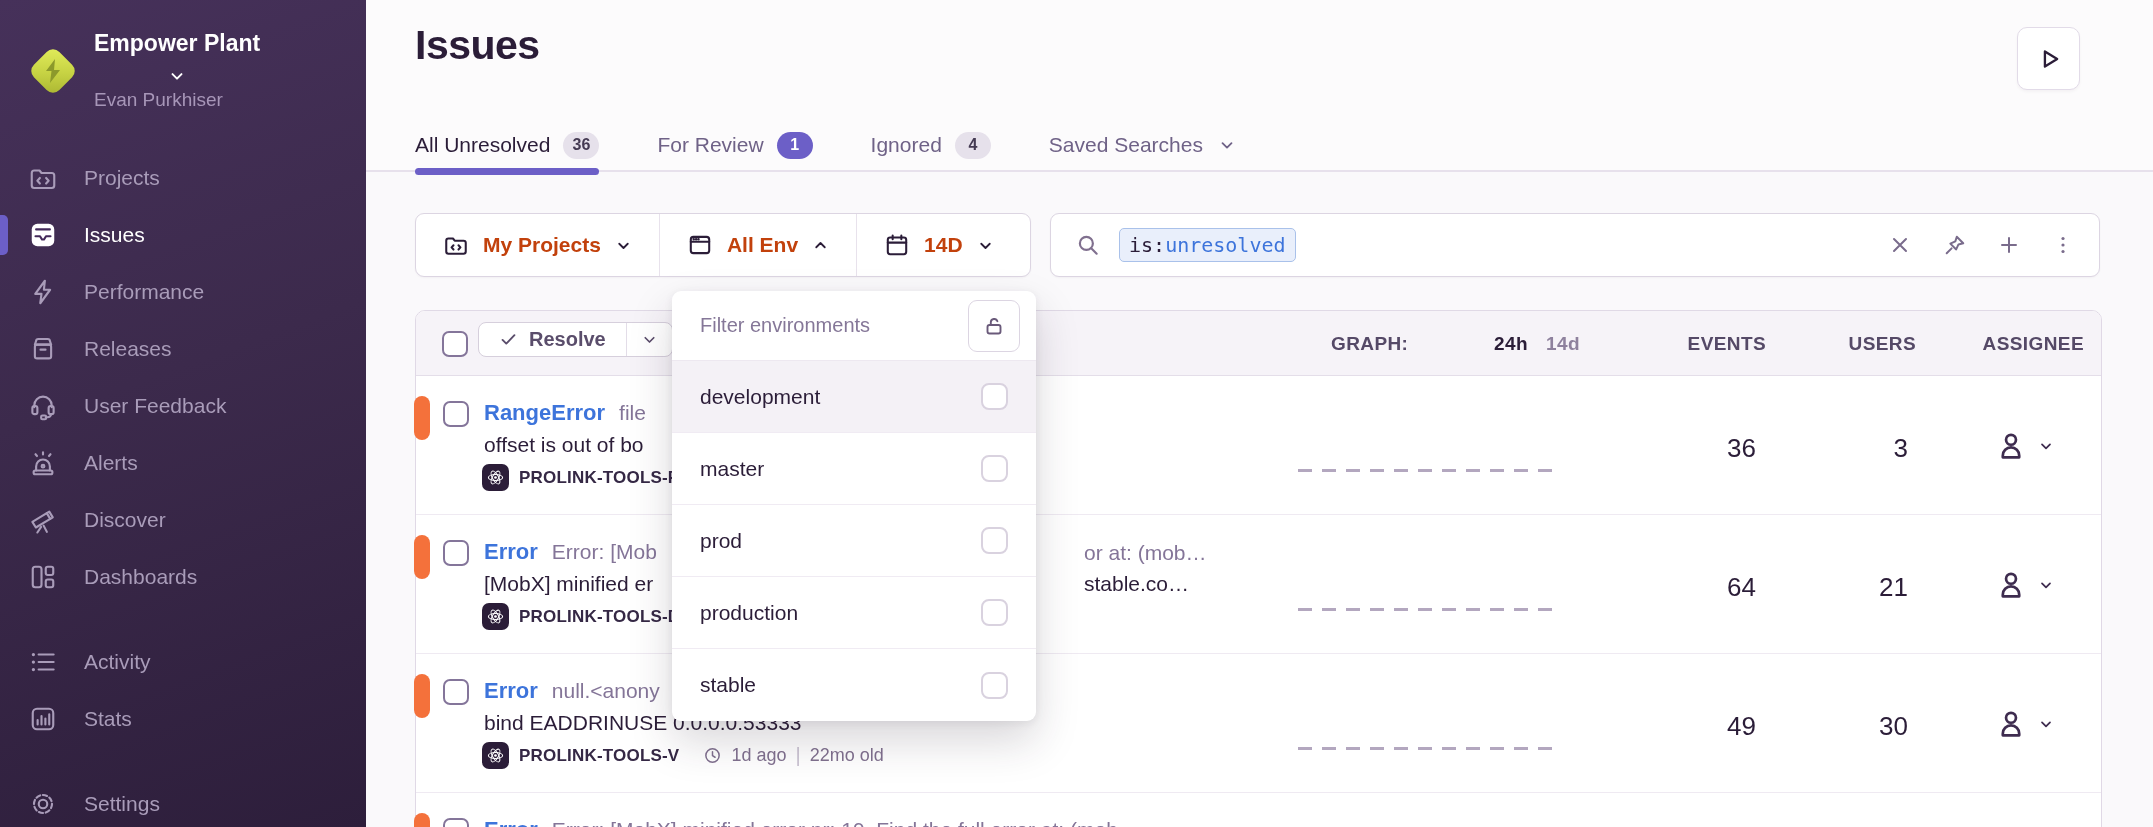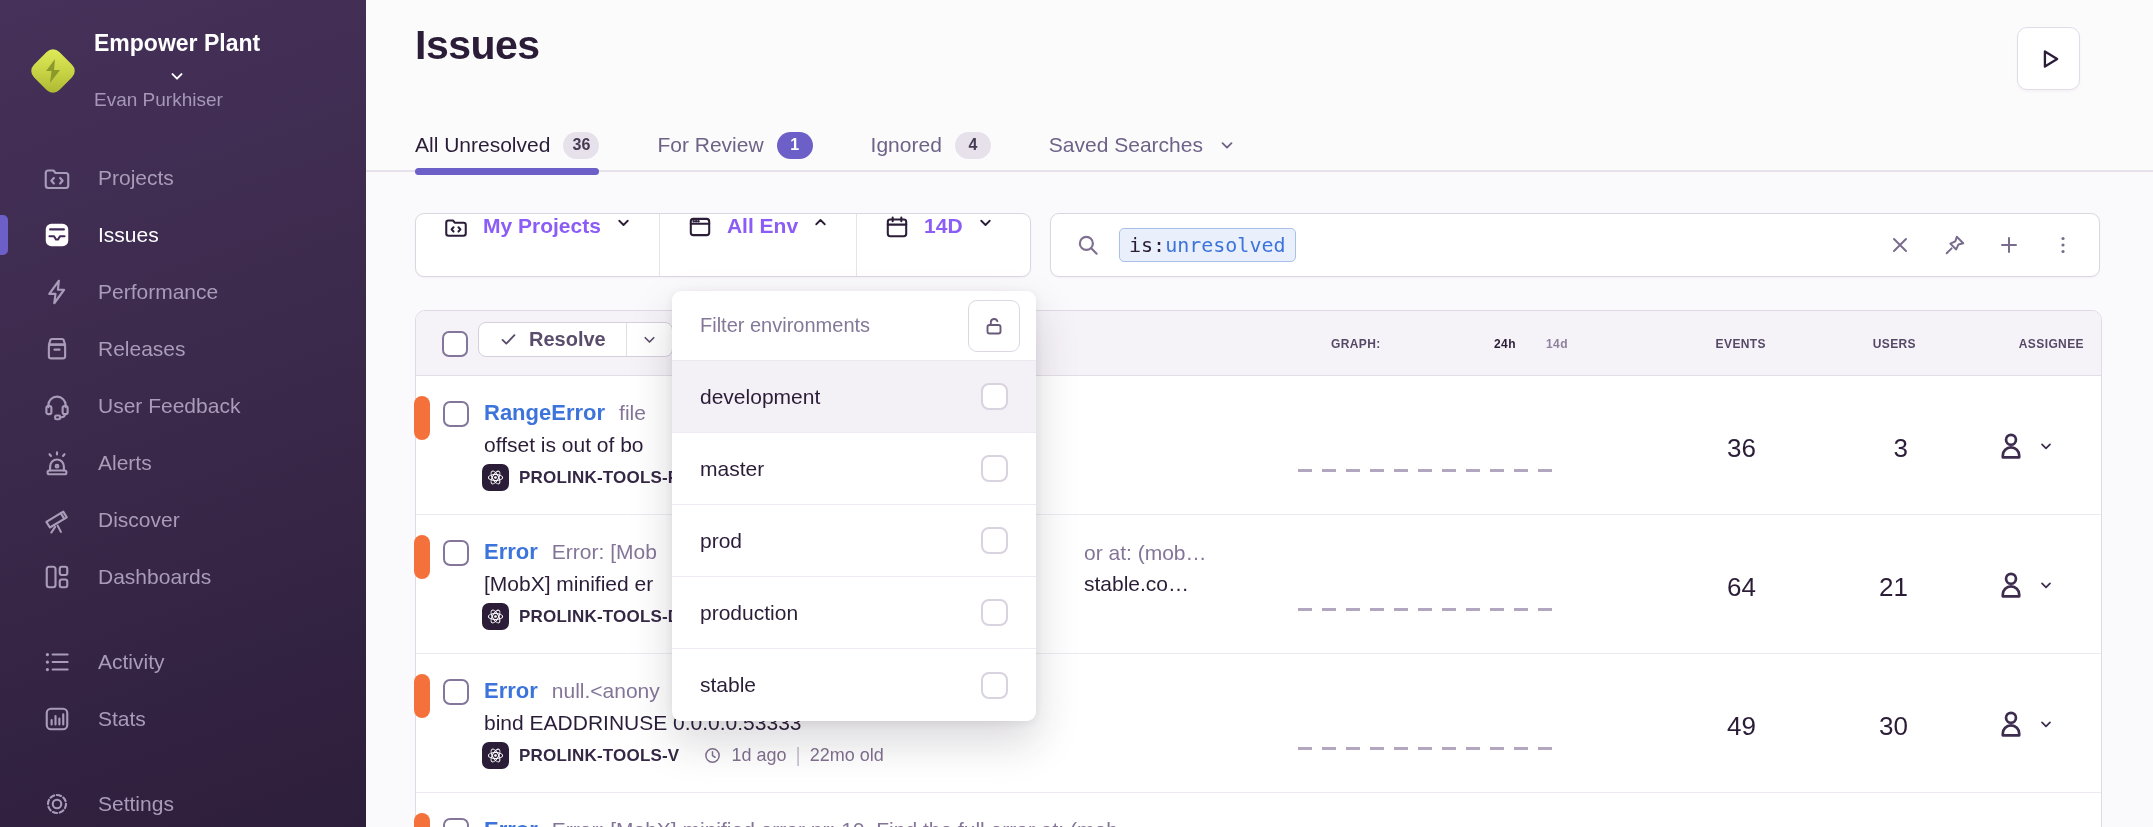--- a/index.html
+++ b/index.html
@@ -10,21 +10,21 @@
   .sidebar { position:absolute; left:0; top:0; width:366px; height:827px;
     background:linear-gradient(160deg,#46315a 0%,#3c2a4c 45%,#2d1e3b 100%); color:#fff; z-index:60; }
   .org { display:flex; align-items:center; gap:18px; padding:30px 24px 24px 30px; cursor:pointer; }
   .org-avatar { width:46px; height:46px; position:relative; flex:0 0 auto; }
   .org-avatar .diamond { position:absolute; left:5px; top:5px; width:36px; height:36px; border-radius:9px;
     transform:rotate(45deg); background:linear-gradient(135deg,#e3ee5c 0%,#c6d243 55%,#a9b431 100%); }
   .org-avatar svg { position:absolute; left:11px; top:10px; }
   .org-name-row { display:flex; align-items:center; gap:10px; font-size:23px; font-weight:700; color:#fff;flex-direction:column; }
   .org-user { font-size:19px; color:#a796b8; margin-top:4px; }
   .nav { margin-top:14px; }
-  .nav-item { position:relative; display:flex; align-items:center; gap:26px; height:57px; padding-left:42px;
+  .nav-item { position:relative; display:flex; align-items:center; gap:26px; height:57px; padding-left:28px;
     color:#a99cb9; font-size:21px; cursor:pointer; }
   .nav-item .nav-icon { width:30px; height:30px; display:flex; align-items:center; justify-content:center; }
   .nav-item.active { color:#ffffff; font-weight:500; }
   .nav-item.active .nav-ind { position:absolute; left:0; top:9px; width:8px; height:40px; background:#6C5FC7;
     border-radius:0 5px 5px 0; }
   .nav-gap { height:28px; }
 
   
   .main { position:absolute; left:366px; top:0; right:0; bottom:0; }
   .topzone { position:absolute; left:0; top:0; right:0; height:172px; background:#FCFBFC; border-bottom:2px solid #E7E1EC; }
@@ -37,21 +37,21 @@
   .tab.active { color:#2B1D38; font-weight:500; }
   .tab.active::after { content:""; position:absolute; left:0; right:0; bottom:-3px; height:7px; border-radius:4px; background:#6C5FC7; }
   .badge { min-width:36px; height:27px; padding:0 9px; border-radius:14px; background:#E6E1EB; color:#443A52;
     font-size:16px; font-weight:700; display:flex; align-items:center; justify-content:center; }
   .badge.purple { background:#6C5FC7; color:#fff; }
   .tab .chev { color:#6F6287; margin-left:2px; }
 
   
   .filter-group { position:absolute; left:49px; top:213px; width:616px; height:64px; background:#fff;
     border:1.5px solid #DCD5E2; border-radius:9px; display:flex; align-items:stretch; box-shadow:0 1px 2px rgba(43,34,51,0.04); }
-  .filter-seg { display:flex; gap:14px; padding:0 27px; font-size:21px; font-weight:700; color:#8b5cf6;
+  .filter-seg { display:flex; align-items:center; gap:14px; padding:0 27px; font-size:21px; font-weight:700; color:#c2410c;
     border-right:1.5px solid #E8E2EC; cursor:pointer; white-space:nowrap; }
   .filter-seg:last-child { border-right:none; }
   .filter-seg .ficon { color:#2B1D38; display:flex; }
   .filter-seg .chev { color:#2B1D38; }
   .searchbox { position:absolute; left:684px; top:213px; width:1050px; height:64px; background:#fff;
     border:1.5px solid #DCD5E2; border-radius:9px; display:flex; align-items:center; padding:0 24px; gap:18px;
     box-shadow:0 1px 2px rgba(43,34,51,0.04); }
   .searchbox .mag { color:#80708F; display:flex; flex:0 0 auto; }
   .token { font-family:"DejaVu Sans Mono", monospace; font-size:20px; background:#E9EFFB; border:1.5px solid #A9C1EA;
     border-radius:5px; padding:4px 9px; display:flex; }
@@ -63,21 +63,21 @@
   
   .issues-table { position:absolute; left:49px; top:310px; width:1687px; height:600px; background:#fff;
     border:1.5px solid #E0D9E6; border-radius:10px 10px 0 0; }
   .thead { position:relative; height:65px; background:#F6F3F8; border-bottom:1.5px solid #E4DEE9; border-radius:9px 9px 0 0; }
   .cbox { width:26px; height:26px; border:2px solid #84759A; border-radius:7px; background:#fff; cursor:pointer; }
   .thead .cbox { position:absolute; left:26px; top:20px; }
   .resolve-split { position:absolute; left:62px; top:11px; height:35px; display:flex; background:#fff;
     border:1.5px solid #D6CFDC; border-radius:8px; overflow:hidden; }
   .resolve-main { display:flex; align-items:center; gap:11px; padding:0 20px; font-size:20px; font-weight:600; color:#5A4D6B; cursor:pointer; }
   .resolve-caret { width:46px; display:flex; align-items:center; justify-content:center; border-left:1.5px solid #E3DDE8; color:#5A4D6B; cursor:pointer; }
-  .hlabel { position:absolute; top:0; height:65px; display:flex; align-items:center; font-size:12px; font-weight:700;
+  .hlabel { position:absolute; top:0; height:65px; display:flex; align-items:center; font-size:19px; font-weight:700;
     color:#554967; letter-spacing:0.4px; }
   .h-graph { left:915px; }
   .h-24 { left:1078px; color:#2B1D38; cursor:pointer; }
   .h-14 { left:1130px; color:#8E819D; font-weight:600; cursor:pointer; }
   .h-events { left:1230px; width:120px; justify-content:flex-end; }
   .h-users { left:1390px; width:110px; justify-content:flex-end; }
   .h-assignee { left:1540px; width:128px; justify-content:flex-end; }
 
   .irow { position:relative; height:139px; border-bottom:1.5px solid #EFEAF2; background:#fff; }
   .level-bar { position:absolute; left:-2px; top:20px; width:16px; height:44px; background:#F4713B; border-radius:8px; }

